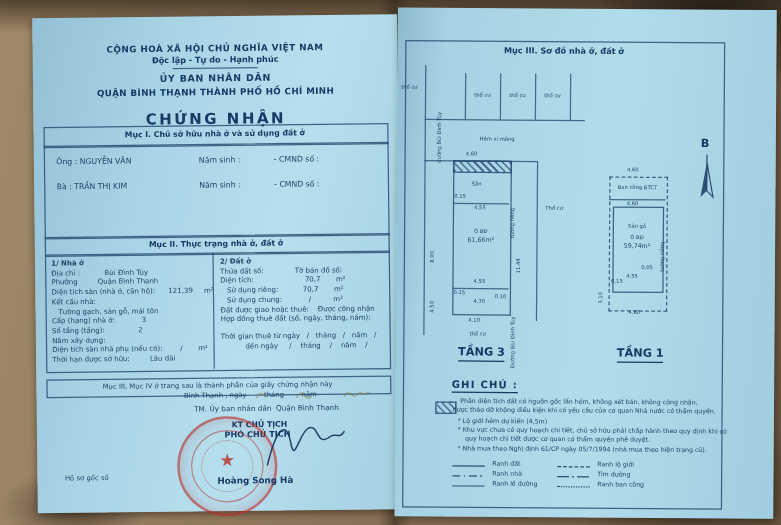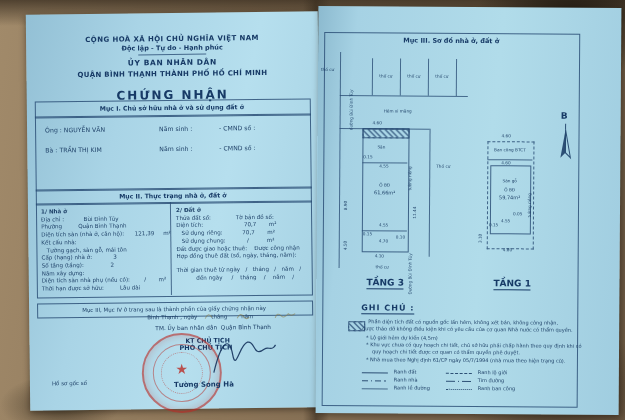--- a/index.html
+++ b/index.html
@@ -116,21 +116,21 @@
     <div class="t b f62" style="left:156px;top:324px">KT CHỦ TỊCH</div>
     <div class="t b f65" style="left:150px;top:332px">PHÓ CHỦ TỊCH</div>
     <div class="stamp" style="left:112px;top:320px">
       <div class="ring2"></div>
       <div class="ring3"></div>
       <div class="star">★</div>
     </div>
     <svg style="left:178px;top:318px" width="72" height="52">
       <path d="M6 42 C 14 10, 22 6, 25 24 C 28 42, 32 14, 40 12 C 48 10, 45 28, 57 19 C 61 16, 64 22, 68 15" stroke="rgba(20,50,92,.9)" fill="none" stroke-width="1.2"></path>
     </svg>
-    <div class="t b f7" style="left:144px;top:368px">Tường Song Hà</div>
+    <div class="t b f7" style="left:144px;top:368px">Hoàng Song Hà</div>
     <div class="t f55" style="left:22px;top:366px">Hồ sơ gốc số</div>
   </div>
 
   <div class="page page-right">
     <div class="bx" style="left:6px;top:26px;width:254px;height:372px"></div>
     <div class="t b ctr f65" style="left:6px;top:31px;width:254px">Mục III. Sơ đồ nhà ở, đất ở</div>
 
     <div class="ln" style="left:22px;top:46px;width:1px;height:216px"></div>
     <div class="ln" style="left:54px;top:52px;width:1px;height:37px"></div>
     <div class="ln" style="left:82px;top:52px;width:1px;height:37px"></div>

